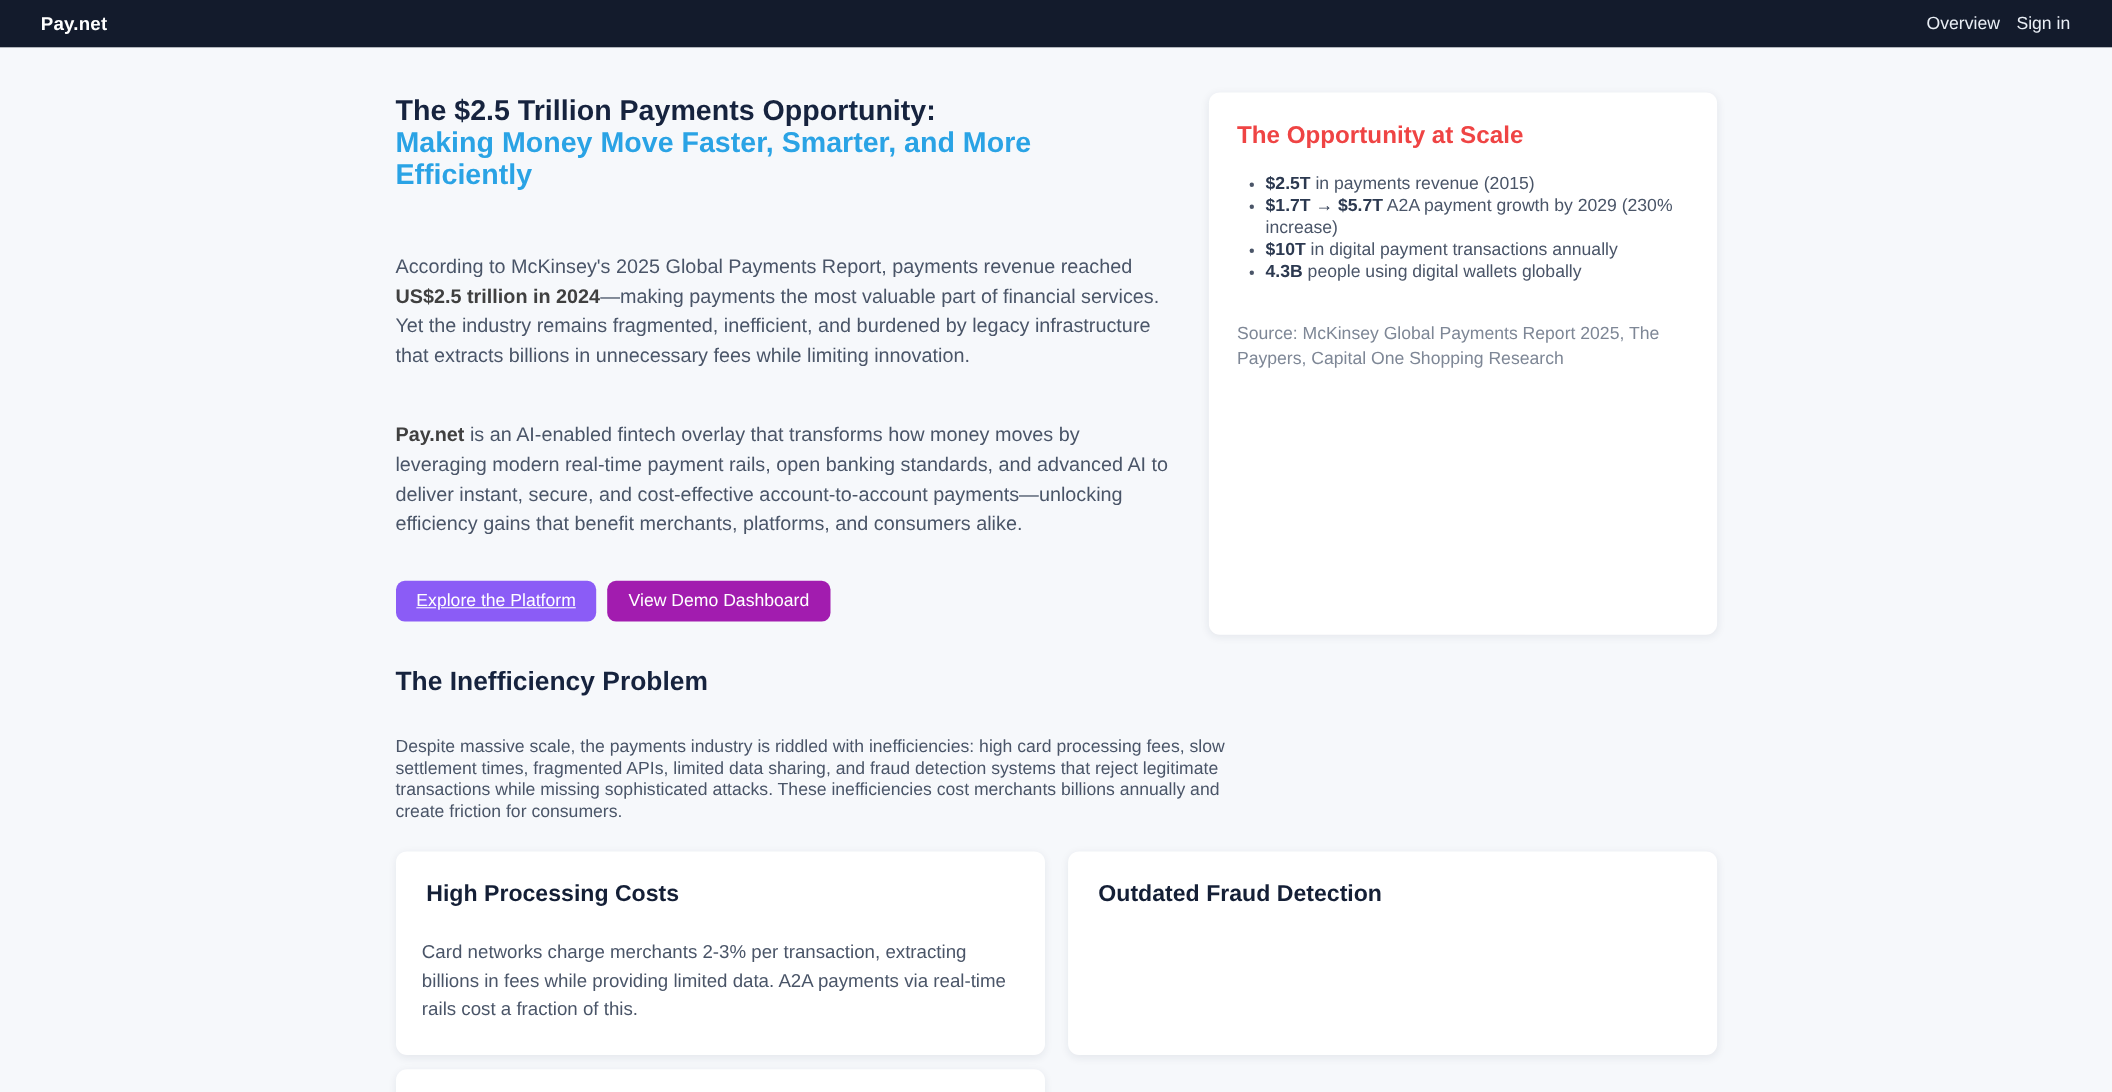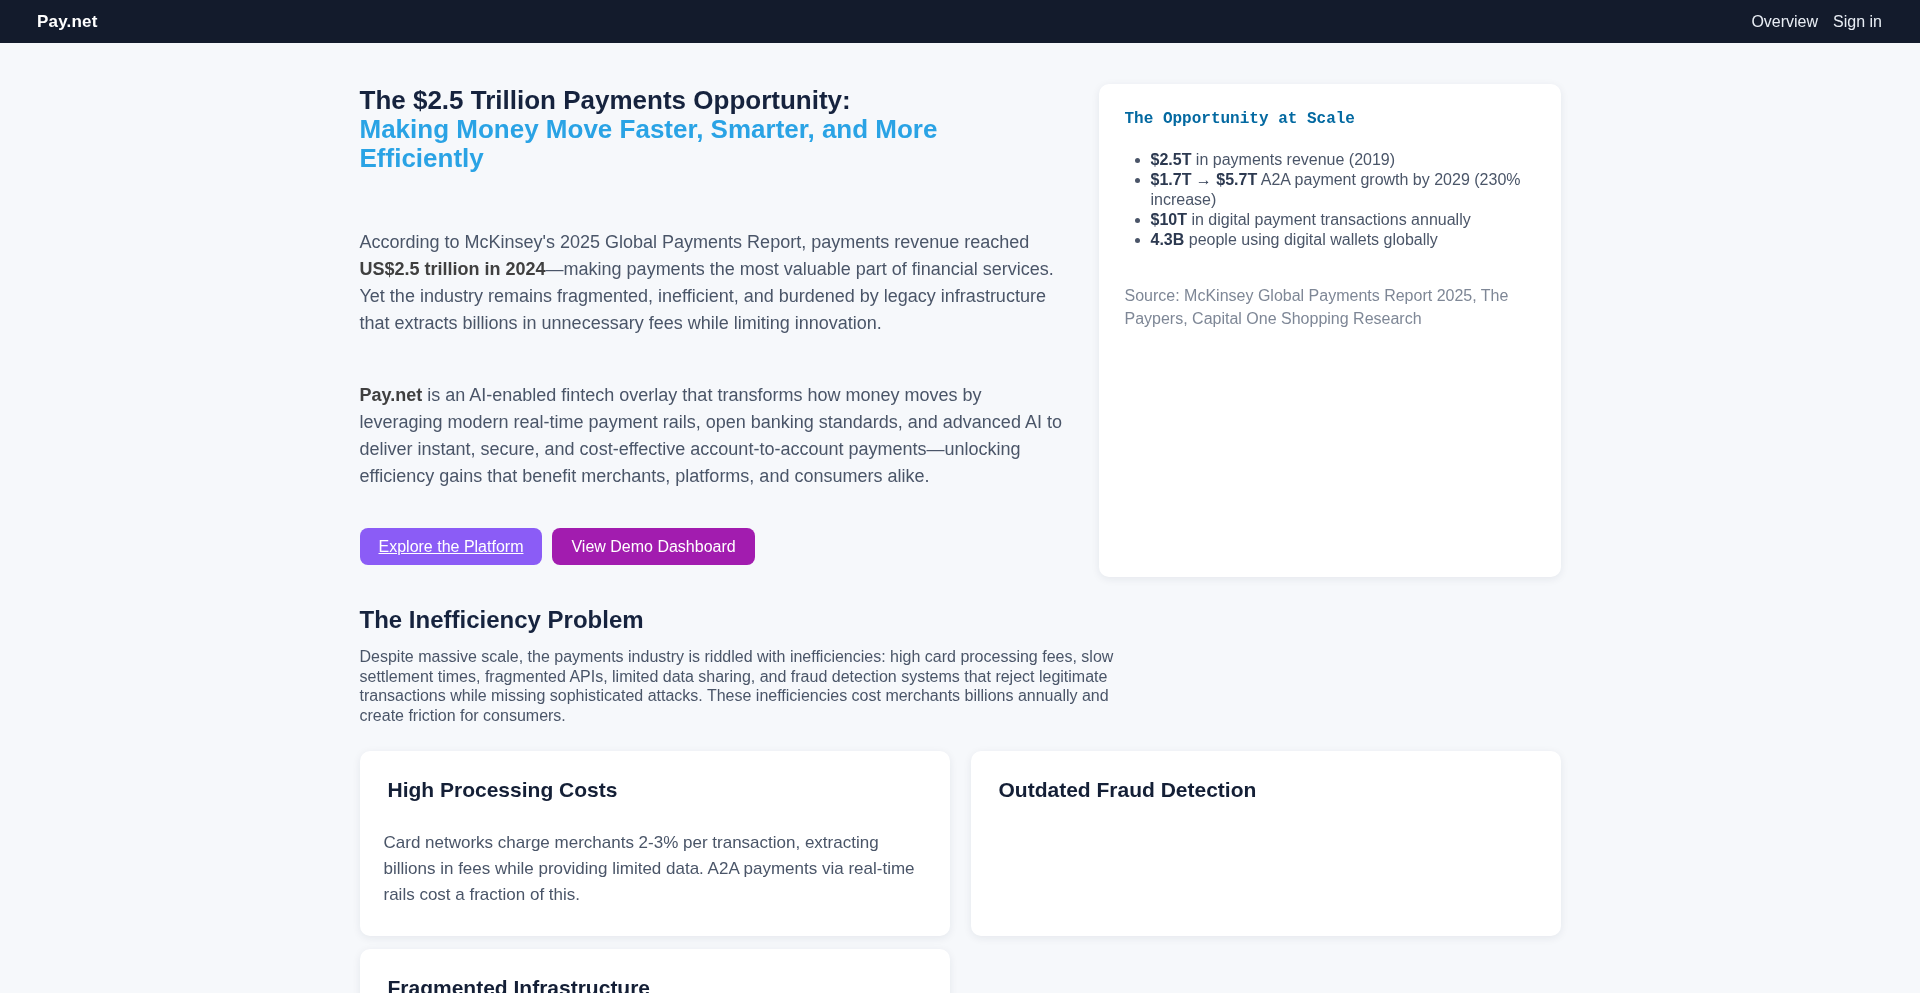--- a/index.html
+++ b/index.html
@@ -84,24 +84,23 @@
     right: 0;
     width: 462px;
     height: 493px;
     background: #ffffff;
     border-radius: 10px;
     box-shadow: 0 2px 8px rgba(20,40,70,0.08);
     padding: 26px 26px;
   }
   .opportunity-card h2 {
     margin: 0;
-    font-size: 16px;
-    font-weight: 700;
-    color: #0369a1;
-    font-family: Liberation Mono, monospace;
+    font-size: 22px;
+    font-weight: 700;
+    color: #ef4444;
   }
   .opportunity-card ul {
     margin: 22px 0 0;
     padding-left: 26px;
     font-size: 16px;
     line-height: 20px;
     color: #4a5568;
   }
   .opportunity-card li strong { color: #2c3950; }
   .source {
@@ -113,21 +112,21 @@
   }
 
   
   .ineff-title {
     margin: 41px 0 0;
     font-size: 24px;
     font-weight: 700;
     color: #16233e;
   }
   .ineff-para {
-    margin: 13px 0 0;
+    margin: 36px 0 0;
     width: 792px;
     font-size: 16px;
     line-height: 19.5px;
     color: #4a5568;
   }
 
   
   .cards-grid {
     margin-top: 26px;
     display: grid;
@@ -178,21 +177,21 @@
       <p class="body-p p2"><strong>Pay.net</strong><span> is an AI-enabled fintech overlay that transforms how money moves by leveraging modern real-time payment rails, open banking standards, and advanced AI to deliver instant, secure, and cost-effective account-to-account payments—unlocking efficiency gains that benefit merchants, platforms, and consumers alike.</span></p>
       <div class="btn-row">
         <button class="btn btn-primary">Explore the Platform</button>
         <button class="btn btn-secondary">View Demo Dashboard</button>
       </div>
     </div>
 
     <aside class="opportunity-card">
       <h2>The Opportunity at Scale</h2>
       <ul>
-        <li><strong>$2.5T</strong><span> in payments revenue (2019)</span></li>
+        <li><strong>$2.5T</strong><span> in payments revenue (2015)</span></li>
         <li><strong>$1.7T → $5.7T</strong><span> A2A payment growth by 2029 (230% increase)</span></li>
         <li><strong>$10T</strong><span> in digital payment transactions annually</span></li>
         <li><strong>4.3B</strong><span> people using digital wallets globally</span></li>
       </ul>
       <p class="source">Source: McKinsey Global Payments Report 2025, The Paypers, Capital One Shopping Research</p>
     </aside>
   </section>
 
   <section class="inefficiency">
     <h2 class="ineff-title">The Inefficiency Problem</h2>

